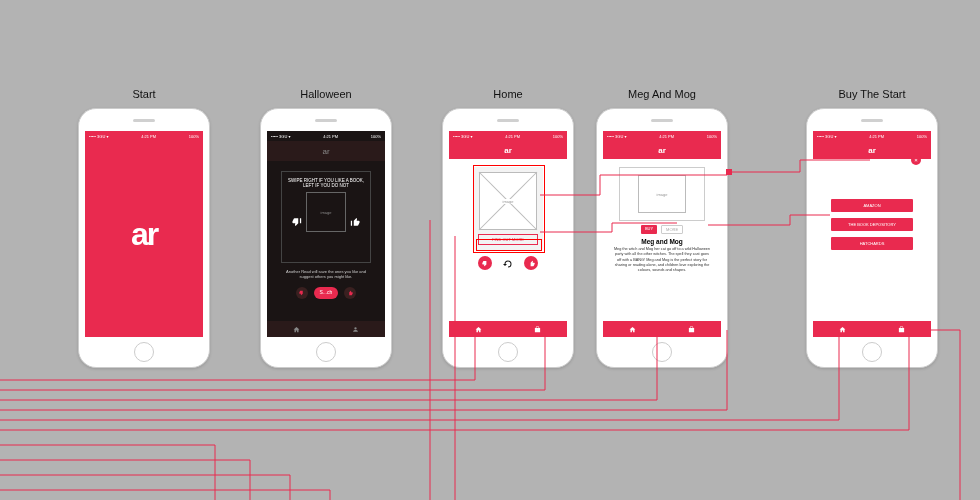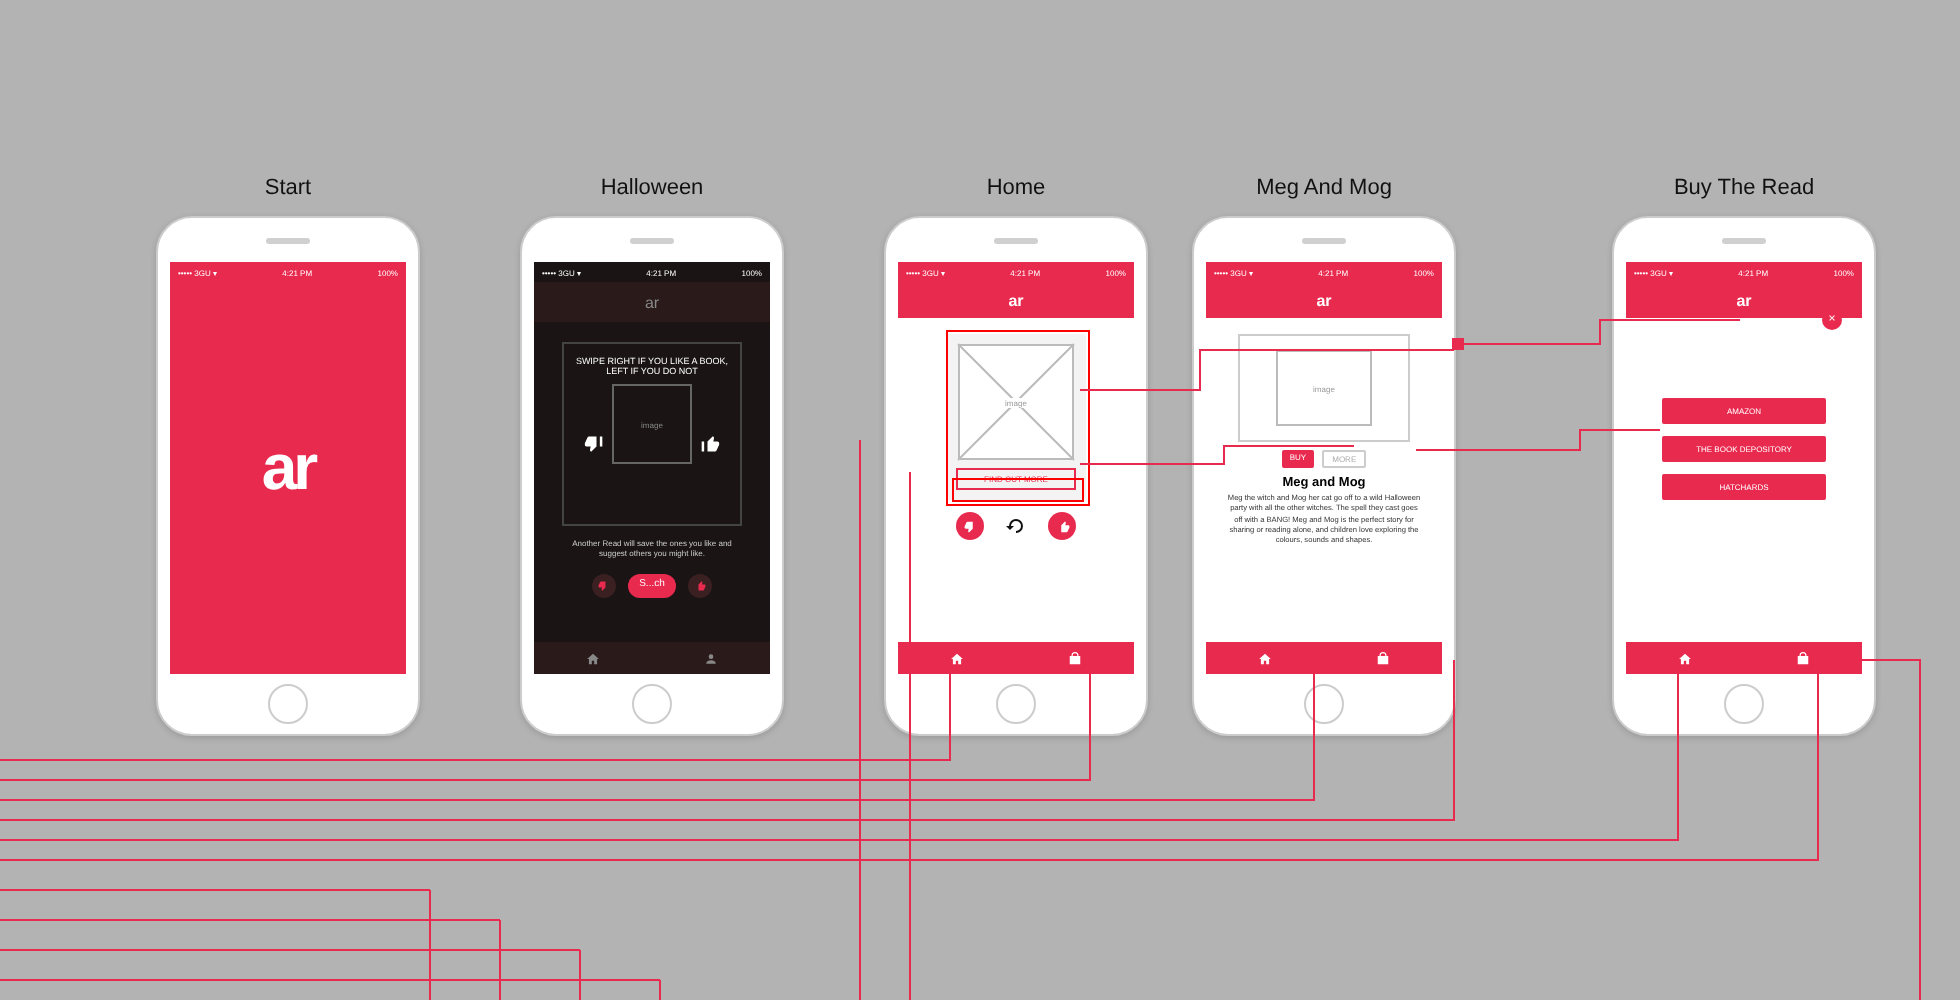--- a/index.html
+++ b/index.html
@@ -494,21 +494,21 @@
           <svg viewBox="0 0 24 24">
               <path d="M6 7V6a6 6 0 1112 0v1h3v14H3V7h3zm2 0h8V6a4 4 0 10-8 0v1z"></path>
             </svg>
         </div>
       </div>
       <div class="home-btn"></div>
     </div>
   </div>
 
   <div class="screen-col" style="left:806px">
-    <div class="screen-label">Buy The Read</div>
+    <div class="screen-label">Buy The Start</div>
     <div class="phone">
       <div class="speaker"></div>
       <div class="screen">
         <div class="status-bar" style="background:#e92a4f">
           <span>••••• 3GU ▾</span>
           <span>4:21 PM</span>
           <span>100%</span>
         </div>
         <div class="app-header">
           <span>ar</span>

